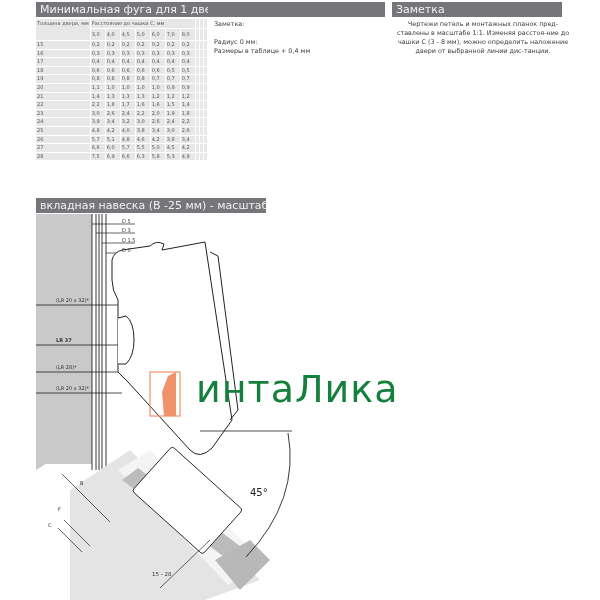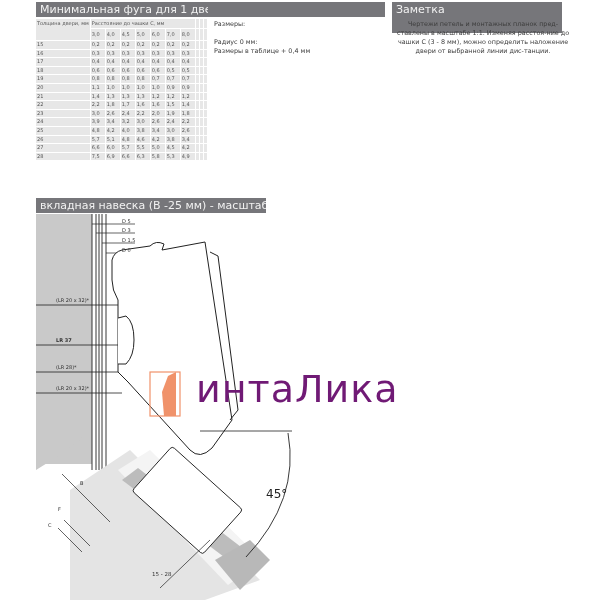--- a/index.html
+++ b/index.html
@@ -2,43 +2,43 @@
 <html><head>
 <meta charset="utf-8">
 <style>
   * { box-sizing: border-box; margin: 0; padding: 0; }
   html, body { width: 600px; height: 600px; background: #ffffff; overflow: hidden; }
   body { position: relative; font-family: "DejaVu Sans", sans-serif; color: #3a3a3a; }
 
   .hbar { position: absolute; background: #76767a; color: #f2f2f2; font-size: 11px; line-height: 15px; padding-left: 4px; white-space: nowrap; overflow: hidden; }
   #hdr-table { left: 36px; top: 2px; width: 172px; height: 15px; }
   #hdr-mid { left: 208px; top: 2px; width: 177px; height: 15px; }
-  #hdr-note { left: 392px; top: 2px; width: 170px; height: 31px; }
+  #hdr-note { left: 392px; top: 2px; width: 170px; height: 15px; }
   #hdr-diagram { left: 36px; top: 198px; width: 230px; height: 15px; }
 
   
   #gap-table { position: absolute; left: 36px; top: 19px; width: 172px; border-collapse: collapse; font-size: 5px; color: #555; background: #e7e7e7; }
   #gap-table td, #gap-table th { font-weight: normal; text-align: left; padding: 0 1px; height: 7.6px; line-height: 7.6px; border-right: 1px solid #fff; white-space: nowrap; }
   #gap-table tr { border-bottom: 1px solid #fff; }
   #gap-table thead tr.h1 td { height: 9px; line-height: 9px; }
   #gap-table thead tr.h2 td { height: 11px; line-height: 11px; font-size: 5px; }
   #gap-table thead { border-bottom: 1.5px solid #777; }
   #gap-table td.first { width: 27px; }
 
   .para { position: absolute; font-size: 6.4px; line-height: 9px; color: #3c3c3c; }
   #mid-text { left: 214px; top: 20px; width: 172px; }
   #mid-text p { margin-bottom: 9px; }
   #note-text { left: 395px; top: 20px; width: 176px; }
   #note-text p { margin-bottom: 9px; text-align: center; }
 
   #diagram { position: absolute; left: 0; top: 212px; width: 600px; height: 388px; }
   .lbl { position: absolute; font-size: 5px; color: #333; white-space: nowrap; }
   .lbl.b { font-weight: bold; }
-  #wm-text { position: absolute; left: 196px; top: 367px; font-size: 38px; letter-spacing: 1px; color: #701a75; font-family: "DejaVu Sans", sans-serif; font-weight: normal; }
-  #angle-label { position: absolute; left: 266px; top: 487px; font-size: 12px; color: #222; }
+  #wm-text { position: absolute; left: 196px; top: 367px; font-size: 38px; letter-spacing: 1px; color: #15803d; font-family: "DejaVu Sans", sans-serif; font-weight: normal; }
+  #angle-label { position: absolute; left: 250px; top: 487px; font-size: 10px; color: #222; }
   #dim-1528 { position: absolute; left: 152px; top: 571px; font-size: 5.5px; color: #333; }
 </style>
 </head>
 <body>
 
 <div class="hbar" id="hdr-table">Минимальная фуга для 1 двери</div>
 <div class="hbar" id="hdr-mid"></div>
 <div class="hbar" id="hdr-note">Заметка</div>
 
 <table id="gap-table">
@@ -243,21 +243,21 @@
         <td>5,3</td>
         <td>4,9</td>
         <td></td>
         <td></td>
         <td></td>
       </tr>
     </tbody>
 </table>
 
 <div class="para" id="mid-text">
-  <p>Размеры:</p>
+  <p>Заметка:</p>
   <p>
       <span style="display:block">Радиус 0 мм:</span>
       <span style="display:block">Размеры в таблице + 0,4 мм</span>
     </p>
 </div>
 
 <div class="para" id="note-text">
   <p>Чертежи петель и монтажных планок пред-ставлены в масштабе 1:1. Изменяя расстоя-ние до чашки C (3 - 8 мм), можно определить наложение двери от выбранной линии дис-танции.</p>
 </div>
 

